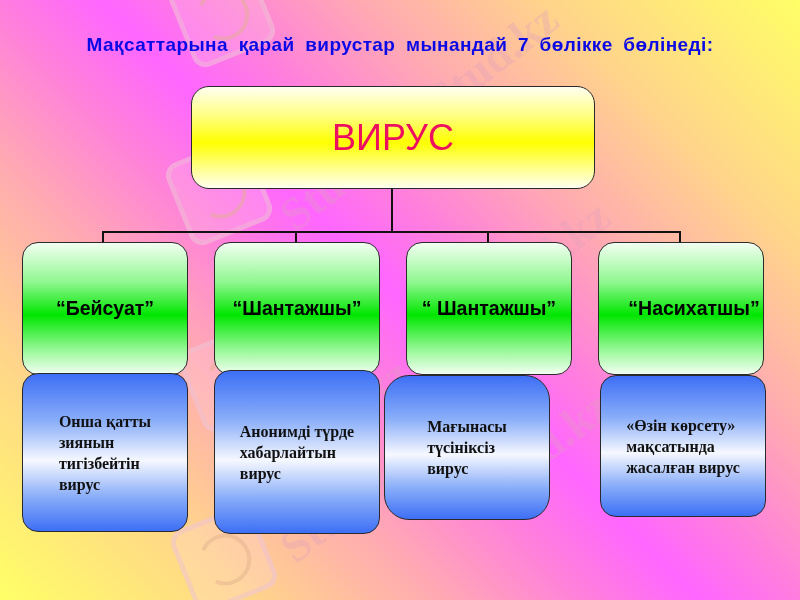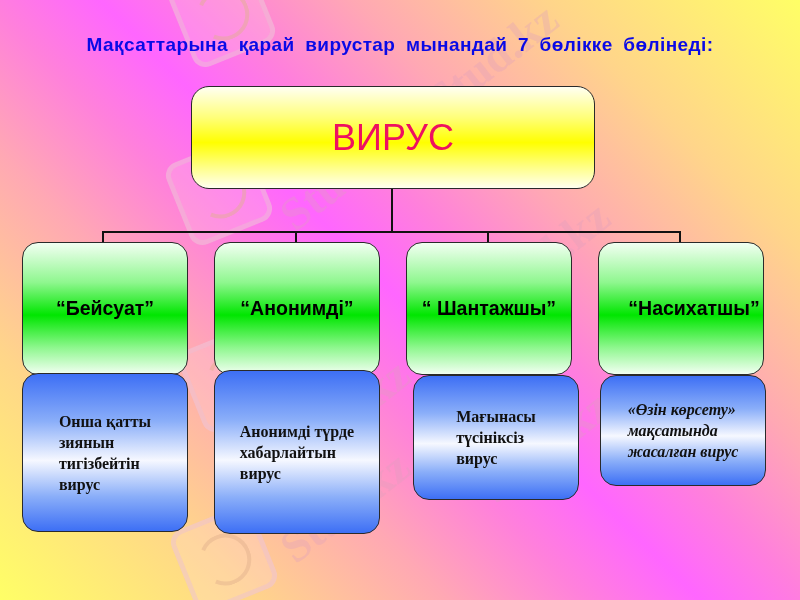--- a/index.html
+++ b/index.html
@@ -80,42 +80,42 @@
 <div class="line" style="left:680px;top:345px;width:2px;height:31px;"></div>
 
 <div class="box root">
   <span>ВИРУС</span>
 </div>
 
 <div class="box cat" style="left:22px;">
   <span>“Бейсуат”</span>
 </div>
 <div class="box cat" style="left:214px;">
-  <span>“Анонимді”</span>
+  <span>“Шантажшы”</span>
 </div>
 <div class="box cat" style="left:406px;">
   <span>“ Шантажшы”</span>
 </div>
 <div class="box cat" style="left:598px;padding-left:26px;">
   <span>“Насихатшы”</span>
 </div>
 
 <div class="box desc" style="left:22px;top:373px;height:159px;">
   <span>Онша қатты
 зиянын
 тигізбейтін
 вирус</span>
 </div>
 <div class="box desc" style="left:214px;top:370px;height:164px;">
   <span>Анонимді түрде
 хабарлайтын
 вирус</span>
 </div>
-<div class="box desc" style="left:413px;top:375px;height:125px;">
+<div class="box desc" style="left:384px;top:375px;height:145px;border-radius:25px;">
   <span>Мағынасы
 түсініксіз
 вирус</span>
 </div>
-<div class="box desc" style="left:600px;top:375px;height:111px;font-style:italic;">
+<div class="box desc" style="left:600px;top:375px;height:142px;">
   <span>«Өзін  көрсету»
  мақсатында
 жасалған вирус</span>
 </div>
 
 </body></html>

